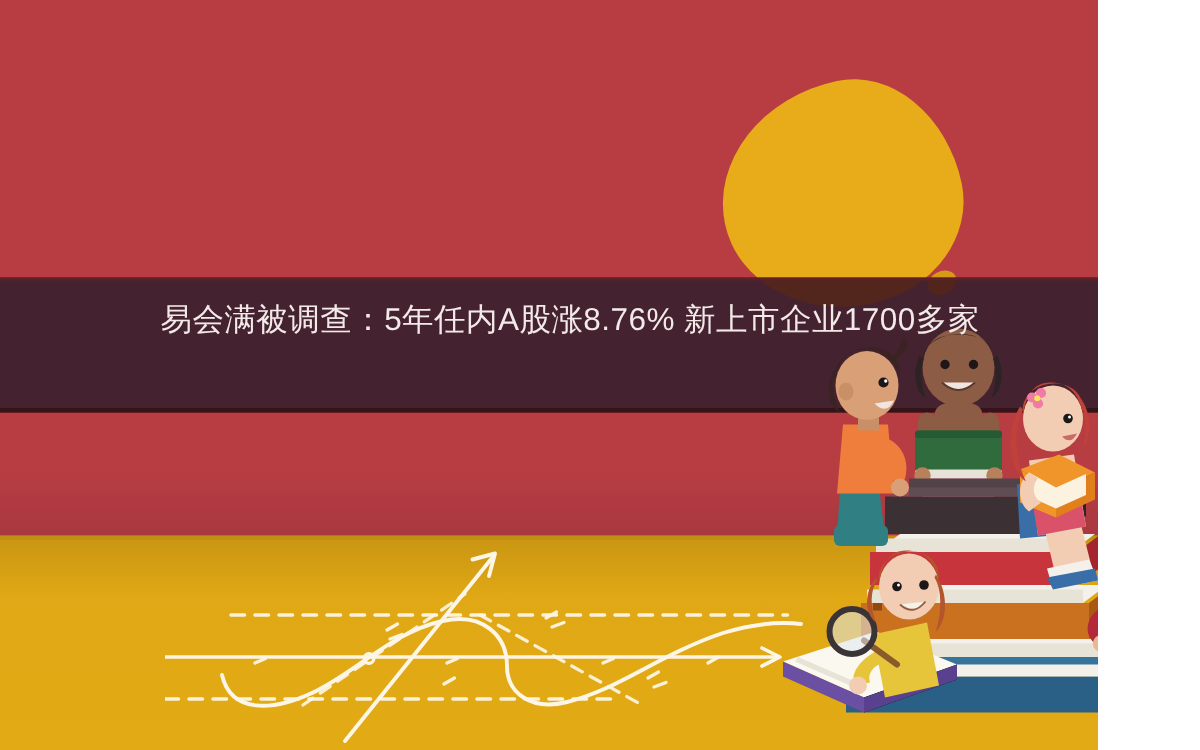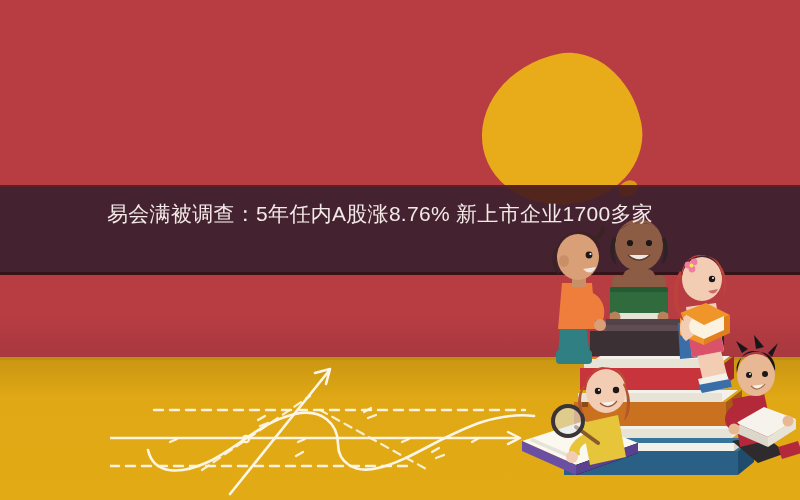--- a/index.html
+++ b/index.html
@@ -2,21 +2,21 @@
 <html><head>
 <meta charset="utf-8">
 <style>
   html, body {
     margin: 0;
     padding: 0;
     background: #ffffff;
   }
   #poster {
     position: relative;
-    width: 800px;
+    width: 732px;
     height: 500px;
     overflow: hidden;
     font-family: "Liberation Sans", "DejaVu Sans", sans-serif;
     background: #3b82f6;
   }
 
   
   .band-red-top {
     position: absolute;
     left: 0; top: 0;

